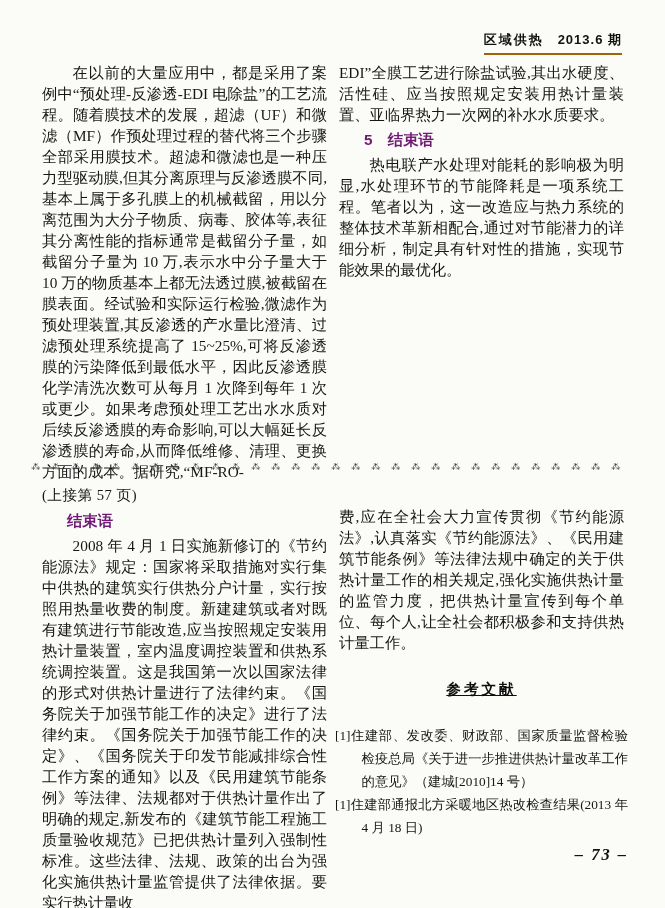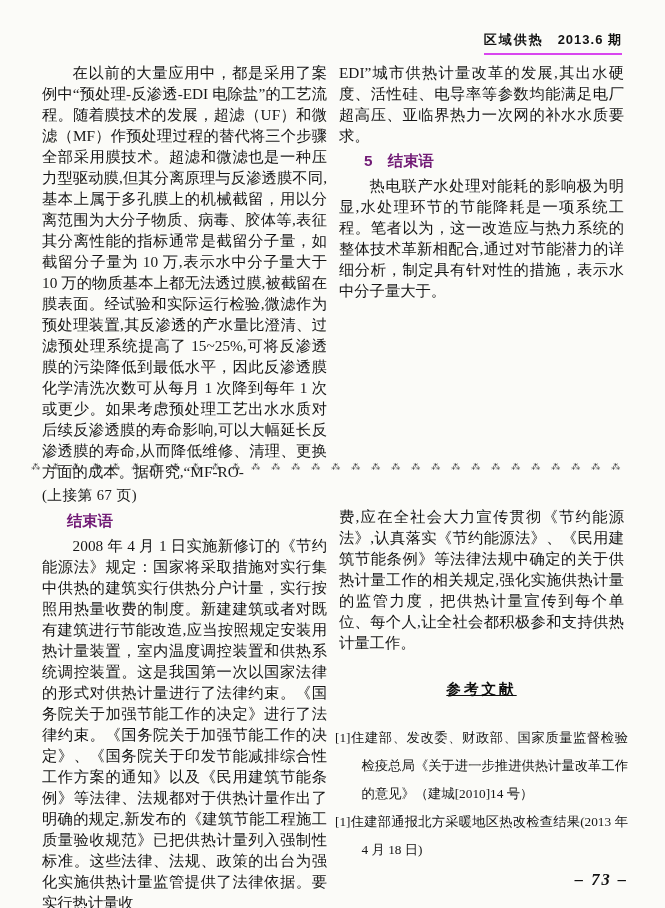--- a/index.html
+++ b/index.html
@@ -5,21 +5,21 @@
   html,body{margin:0;padding:0;background:#e9e9e7;}
   .page{
     position:relative;width:665px;height:908px;background:#fbfbf8;
     font-family:"Liberation Serif","DejaVu Serif",serif;color:#161616;
     overflow:hidden;box-sizing:border-box;
   }
   .hdr{
     position:absolute;top:31px;right:43px;
     font-family:"Liberation Sans","DejaVu Sans",sans-serif;
     font-weight:bold;font-size:13px;letter-spacing:2px;
-    border-bottom:2px solid #d946ef;padding-bottom:4px;color:#111;
+    border-bottom:2px solid #a16207;padding-bottom:4px;color:#111;
   }
   .hdr .issue{margin-left:14px;letter-spacing:1px;}
   .col{position:absolute;width:293px;font-size:15.3px;line-height:21px;
        text-align:justify;text-justify:inter-character;}
   .col p{margin:4px;}
   .indent{text-indent:2em;}
   .tl{left:38px;top:58px;}
   .tr{left:335px;top:58px;}
   .bl{left:38px;top:481px;}
   .br{left:335px;top:502px;}
@@ -33,21 +33,21 @@
     position:absolute;left:31px;top:461px;width:608px;height:14px;
     font-size:9.5px;letter-spacing:10.5px;white-space:nowrap;overflow:hidden;
     color:#2c2c2c;font-family:"DejaVu Sans",sans-serif;
   }
   h3.refhead{
     font-family:"Liberation Sans","DejaVu Sans",sans-serif;
     font-size:14.6px;font-weight:bold;text-align:center;
     margin:26px 0 24px 0;letter-spacing:3px;color:#0e0e0e;text-decoration:underline;
   }
   .refs .ref{
-    font-size:13.3px;line-height:28px;margin:0;
+    font-size:13.3px;line-height:23px;margin:0;
     padding-left:2em;text-indent:-2em;text-align:justify;
   }
   .pageno{
     margin-top:5px;text-align:right;font-style:italic;font-weight:bold;
     font-size:16.5px;letter-spacing:2px;padding-right:0;color:#111;
   }
 </style>
 </head>
 <body>
 
@@ -55,29 +55,29 @@
 
   <div class="hdr">
     <span>区域供热</span><span class="issue">2013.6 期</span>
   </div>
 
   <div class="col tl">
     <p class="indent">在以前的大量应用中，都是采用了案例中“预处理-反渗透-EDI 电除盐”的工艺流程。随着膜技术的发展，超滤（UF）和微滤（MF）作预处理过程的替代将三个步骤全部采用膜技术。超滤和微滤也是一种压力型驱动膜,但其分离原理与反渗透膜不同,基本上属于多孔膜上的机械截留，用以分离范围为大分子物质、病毒、胶体等,表征其分离性能的指标通常是截留分子量，如截留分子量为 10 万,表示水中分子量大于 10 万的物质基本上都无法透过膜,被截留在膜表面。经试验和实际运行检验,微滤作为预处理装置,其反渗透的产水量比澄清、过滤预处理系统提高了 15~25%,可将反渗透膜的污染降低到最低水平，因此反渗透膜化学清洗次数可从每月 1 次降到每年 1 次或更少。如果考虑预处理工艺出水水质对后续反渗透膜的寿命影响,可以大幅延长反渗透膜的寿命,从而降低维修、清理、更换方面的成本。据研究,“MF-RO-</p>
   </div>
 
   <div class="col tr">
-    <p>EDI”城市供热计量改革的发展,其出水硬度、活性硅、电导率等参数均能满足电厂超高压、亚临界热力一次网的补水水质要求。</p>
+    <p>EDI”全膜工艺进行除盐试验,其出水硬度、活性硅、应当按照规定安装用热计量装置、亚临界热力一次网的补水水质要求。</p>
     <h3 class="sec">5　结束语</h3>
-    <p class="indent">热电联产水处理对能耗的影响极为明显,水处理环节的节能降耗是一项系统工程。笔者以为，这一改造应与热力系统的整体技术革新相配合,通过对节能潜力的详细分析，制定具有针对性的措施，表示水中分子量大于。</p>
+    <p class="indent">热电联产水处理对能耗的影响极为明显,水处理环节的节能降耗是一项系统工程。笔者以为，这一改造应与热力系统的整体技术革新相配合,通过对节能潜力的详细分析，制定具有针对性的措施，实现节能效果的最优化。</p>
   </div>
 
   <div class="sep">⁂⁂⁂⁂⁂⁂⁂⁂⁂⁂⁂⁂⁂⁂⁂⁂⁂⁂⁂⁂⁂⁂⁂⁂⁂⁂⁂⁂⁂⁂</div>
 
   <div class="col bl">
-    <p class="note">(上接第 67 页)</p>
+    <p class="note">(上接第 57 页)</p>
     <h3 class="sec">结束语</h3>
     <p class="indent">2008 年 4 月 1 日实施新修订的《节约能源法》规定：国家将采取措施对实行集中供热的建筑实行供热分户计量，实行按照用热量收费的制度。新建建筑或者对既有建筑进行节能改造,应当按照规定安装用热计量装置，室内温度调控装置和供热系统调控装置。这是我国第一次以国家法律的形式对供热计量进行了法律约束。《国务院关于加强节能工作的决定》进行了法律约束。《国务院关于加强节能工作的决定》、《国务院关于印发节能减排综合性工作方案的通知》以及《民用建筑节能条例》等法律、法规都对于供热计量作出了明确的规定,新发布的《建筑节能工程施工质量验收规范》已把供热计量列入强制性标准。这些法律、法规、政策的出台为强化实施供热计量监管提供了法律依据。要实行热计量收</p>
   </div>
 
   <div class="col br">
     <p>费,应在全社会大力宣传贯彻《节约能源法》,认真落实《节约能源法》、《民用建筑节能条例》等法律法规中确定的关于供热计量工作的相关规定,强化实施供热计量的监管力度，把供热计量宣传到每个单位、每个人,让全社会都积极参和支持供热计量工作。</p>
     <h3 class="refhead">参考文献</h3>
     <div class="refs">
 
         <p class="ref">[1]住建部、发改委、财政部、国家质量监督检验检疫总局《关于进一步推进供热计量改革工作的意见》（建城[2010]14 号）</p>

